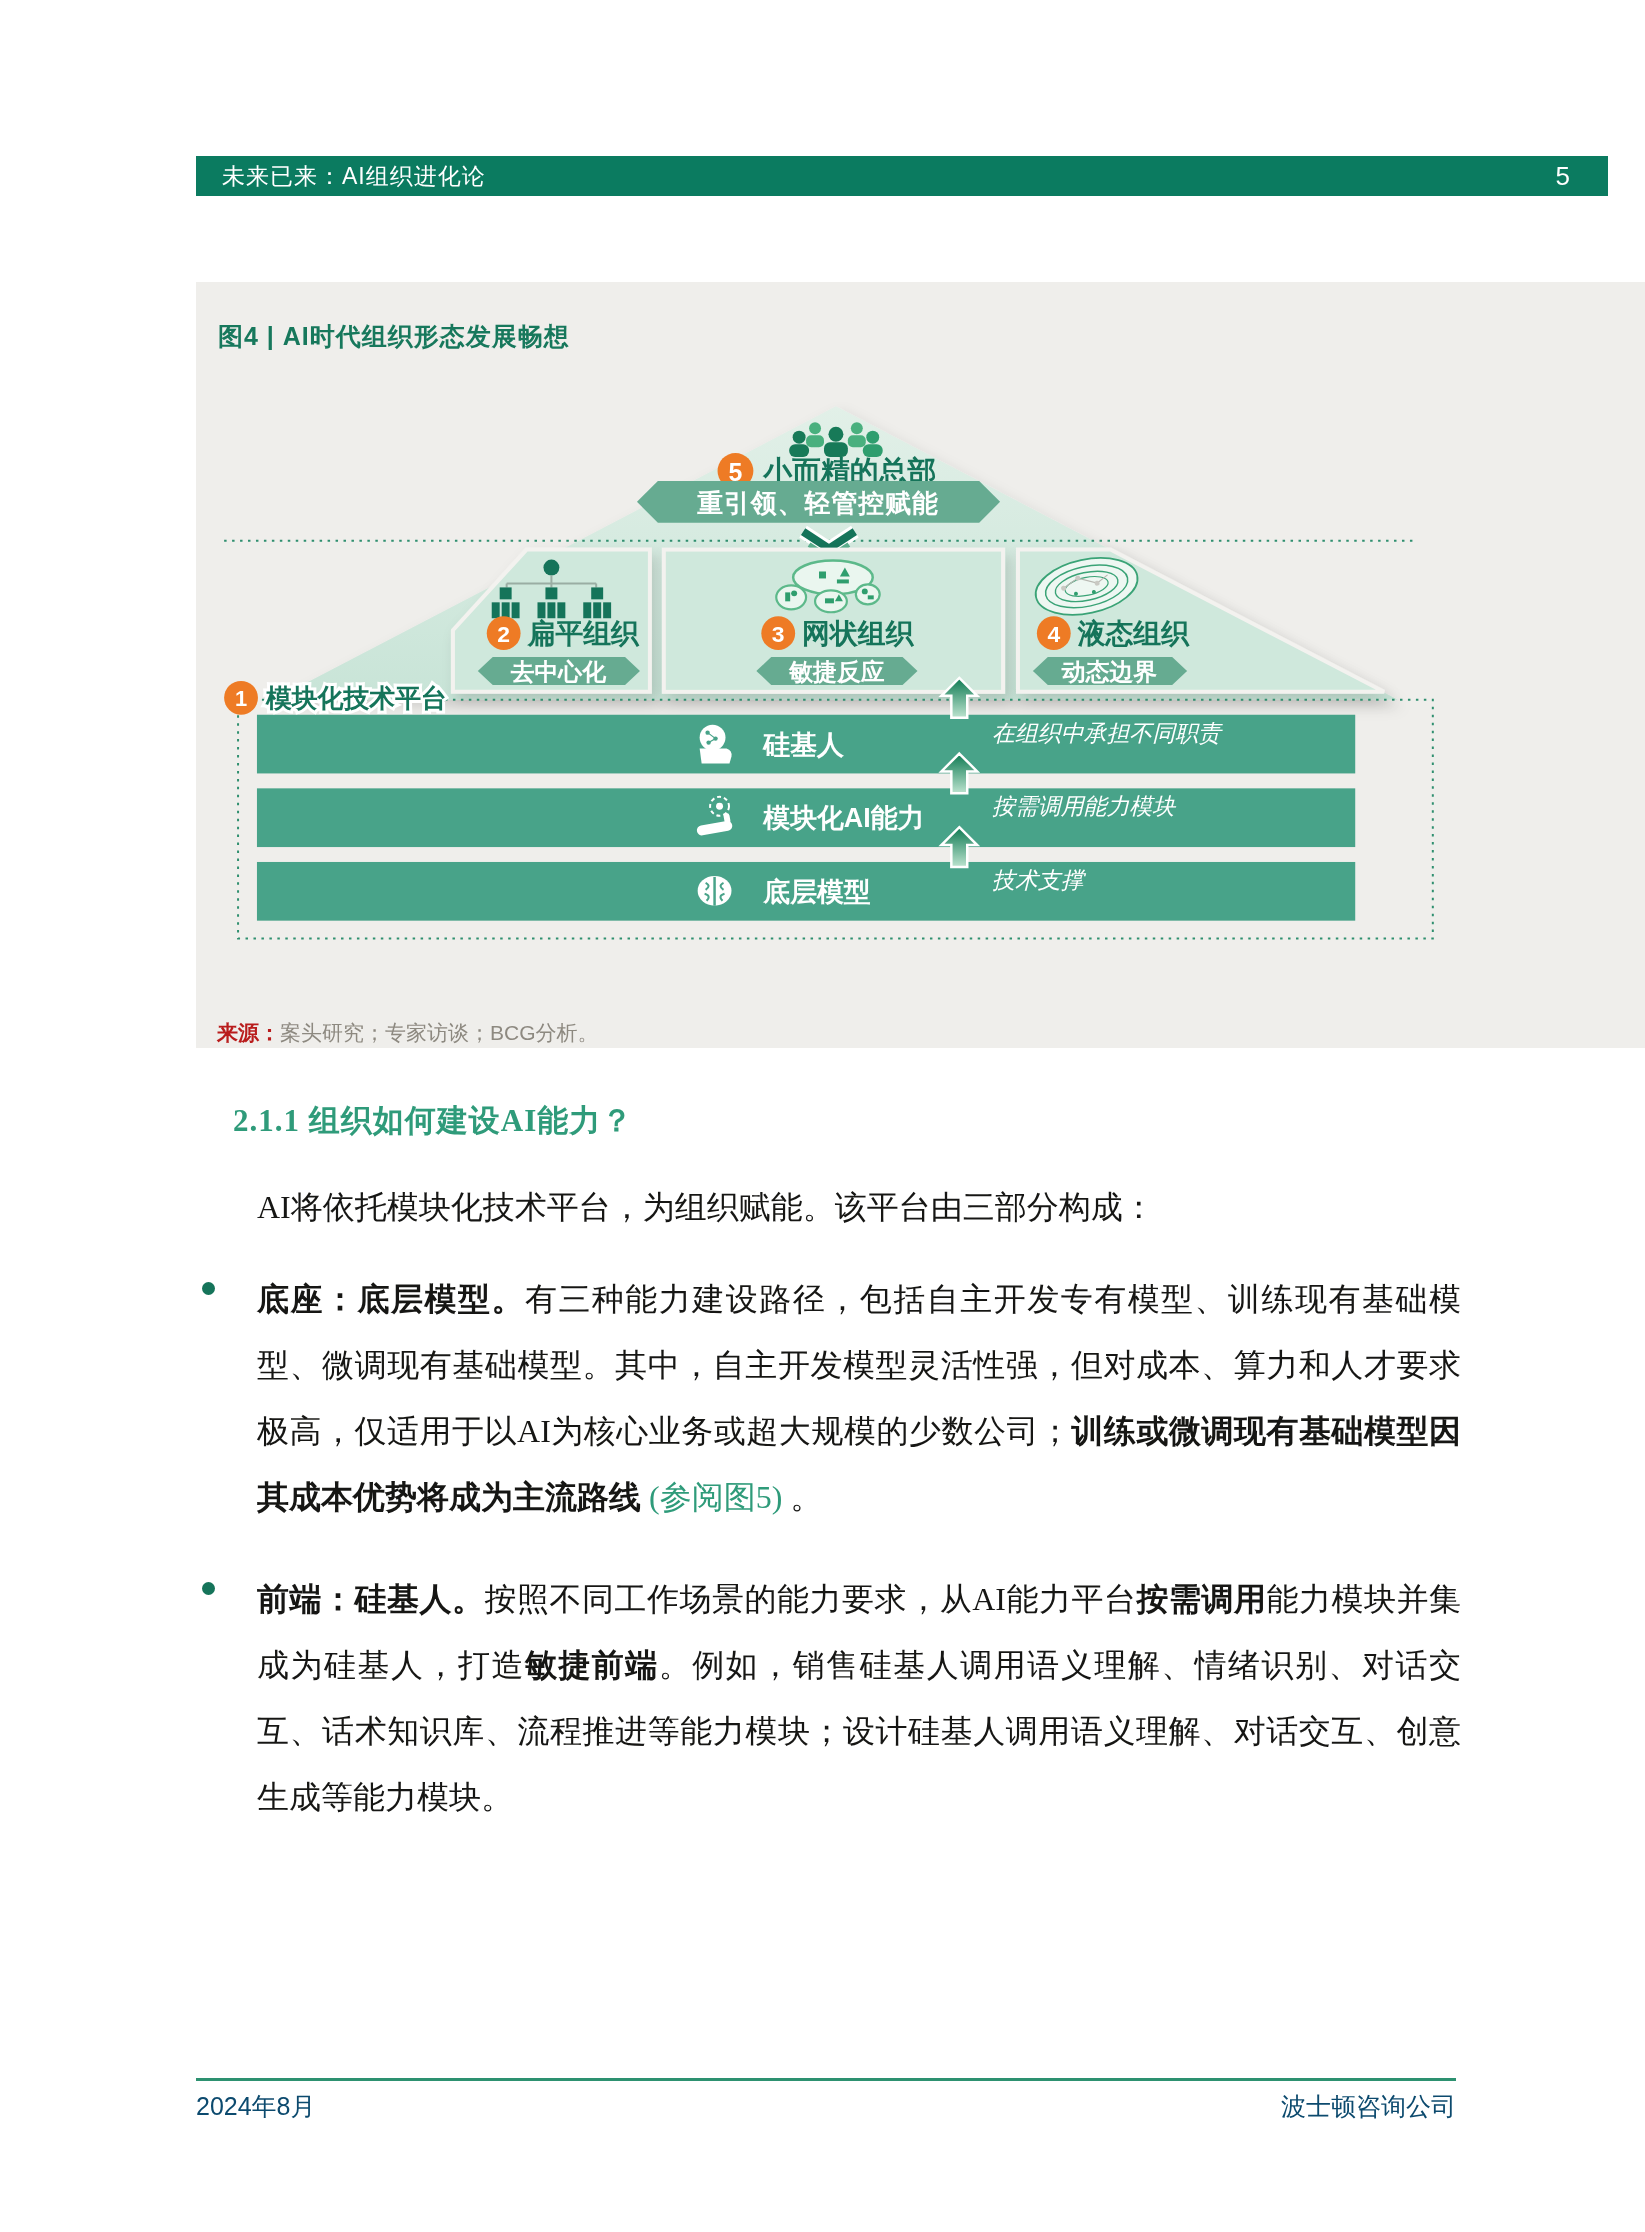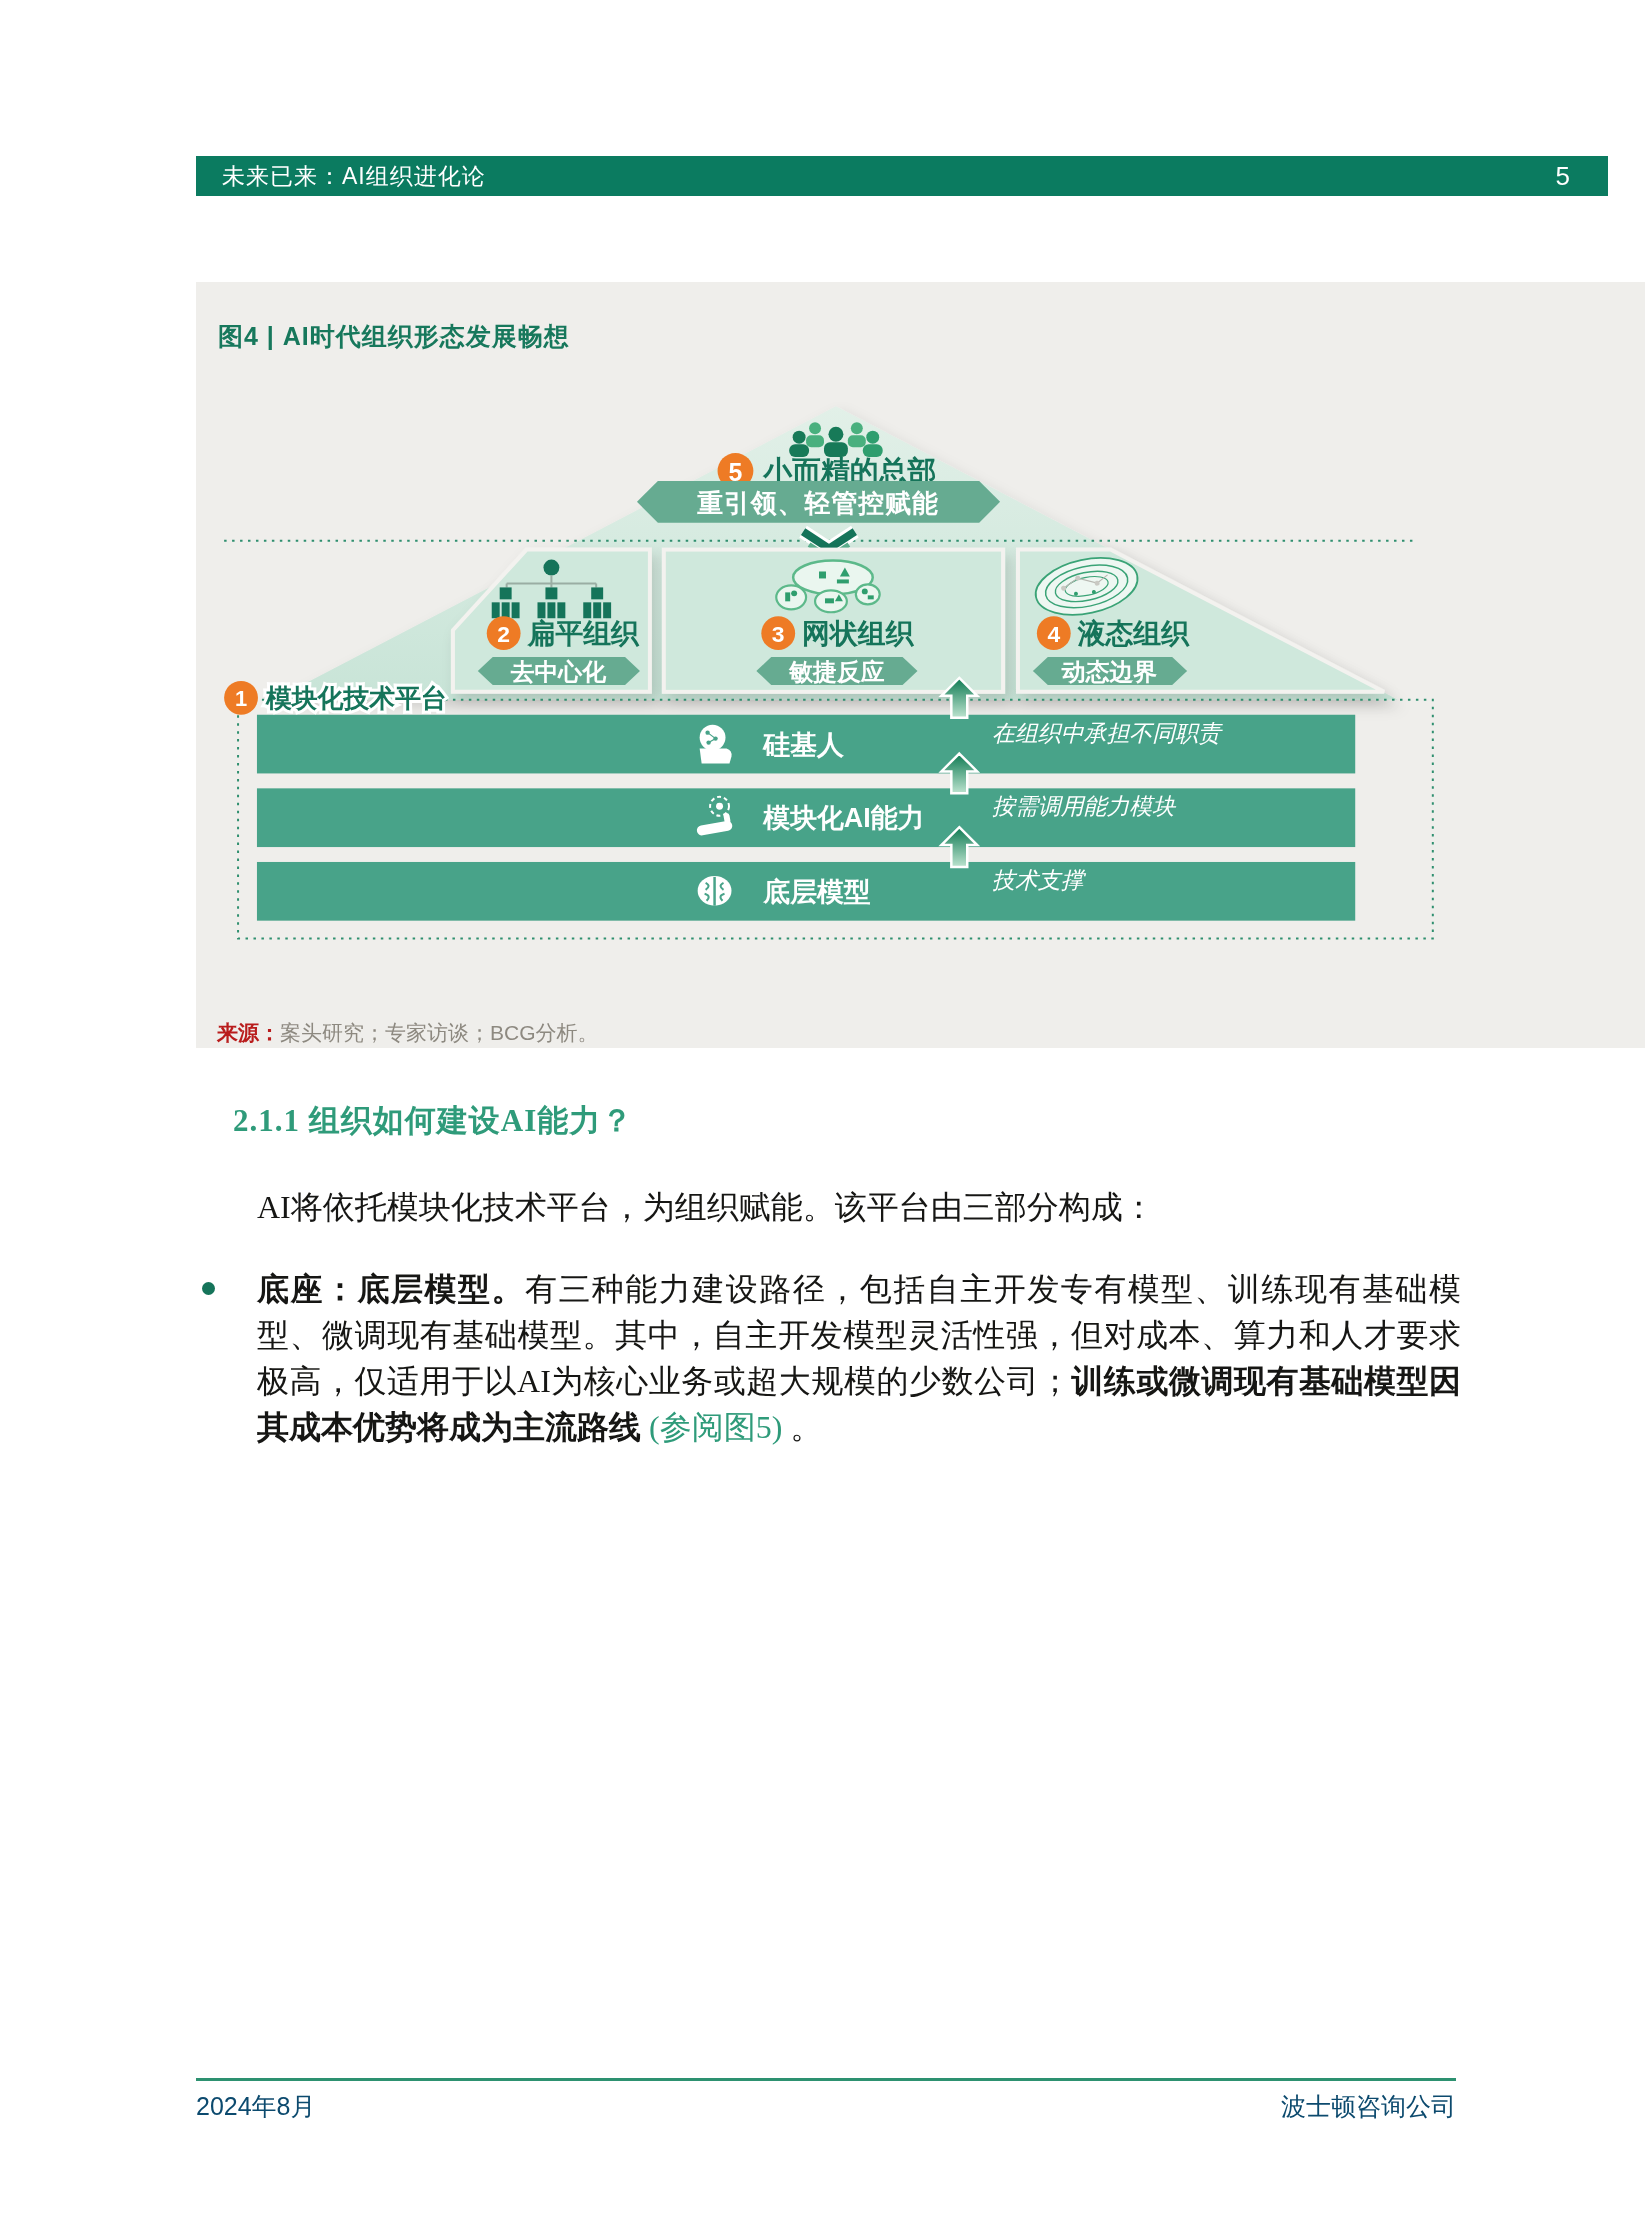--- a/index.html
+++ b/index.html
@@ -19,21 +19,21 @@
   svg{display:block;}
   svg text{font-family:"Liberation Sans","DejaVu Sans",sans-serif;}
   
   .section-heading{left:193px;top:1100px;font-size:31px;font-weight:bold;color:#2f9b7a;
     font-family:"Liberation Serif","DejaVu Serif",serif;letter-spacing:1px;margin-left:40px;}
   .intro{left:193px;top:1184px;width:1266px;font-size:32px;line-height:46px;color:#161614;
     font-family:"Liberation Serif","DejaVu Serif",serif;text-indent:64px;}
   .bullets{left:196px;top:1266px;width:1266px;}
   .bullet{display:flex;margin-bottom:36px;}
   .bullet-dot{width:13px;height:13px;border-radius:50%;background:#15745a;margin:16px 0 0 6px;flex:0 0 13px;}
-  .bullet-text{margin-left:42px;width:1204px;font-size:32px;line-height:46px;color:#161614;
+  .bullet-text{margin-left:42px;width:1204px;font-size:32px;line-height:66px;color:#161614;
     font-family:"Liberation Serif","DejaVu Serif",serif;text-align:justify;}
   .bullet-text .b{font-weight:bold;}
   .bullet-text .green{color:#2f9b7a;}
   
   .footer-line{left:196px;top:2078px;width:1260px;height:3px;background:#2d9170;}
   .footer-row{left:196px;top:2090px;width:1260px;display:flex;justify-content:space-between;
     font-size:25px;color:#0c4a6e;}
 </style>
 </head>
 <body>
@@ -238,20 +238,24 @@
 </div>
 
 <div class="abs section-heading">2.1.1 组织如何建设AI能力？</div>
 <div class="abs intro">AI将依托模块化技术平台，为组织赋能。该平台由三部分构成：</div>
 
 <div class="abs bullets">
   <div class="bullet">
     <div class="bullet-dot"></div>
     <div class="bullet-text"><span class="b">底座：底层模型。</span><span>有三种能力建设路径，包括自主开发专有模型、训练现有基础模型、微调现有基础模型。其中，自主开发模型灵活性强，但对成本、算力和人才要求极高，仅适用于以AI为核心业务或超大规模的少数公司；</span><span class="b">训练或微调现有基础模型因其成本优势将成为主流路线</span><span class="green"> (参阅图5) </span><span>。</span></div>
   </div>
+  <div class="bullet">
+    <div class="bullet-dot"></div>
+    <div class="bullet-text"><span class="b">前端：硅基人。</span><span>按照不同工作场景的能力要求，从AI能力平台</span><span class="b">按需调用</span><span>能力模块并集成为硅基人，打造</span><span class="b">敏捷前端</span><span>。例如，销售硅基人调用语义理解、情绪识别、对话交互、话术知识库、流程推进等能力模块；设计硅基人调用语义理解、对话交互、创意生成等能力模块。</span></div>
+  </div>
 </div>
 
 <div class="abs footer-line"></div>
 <div class="abs footer-row">
   <span>2024年8月</span>
   <span>波士顿咨询公司</span>
 </div>
 
 
 </body></html>

